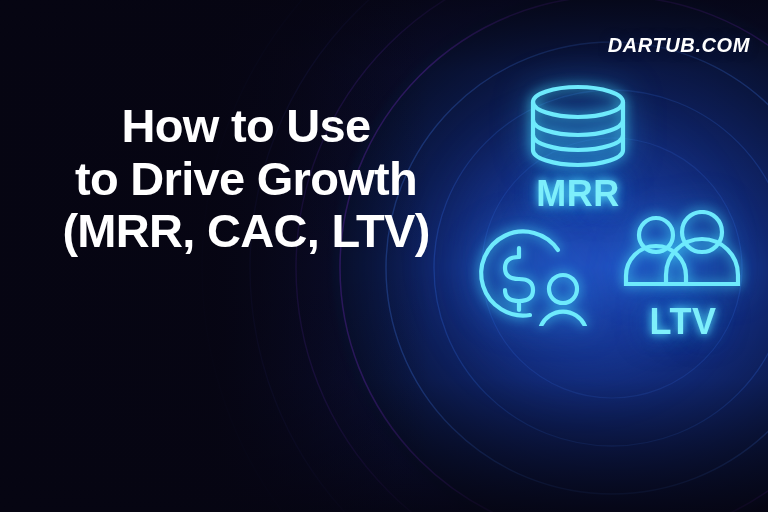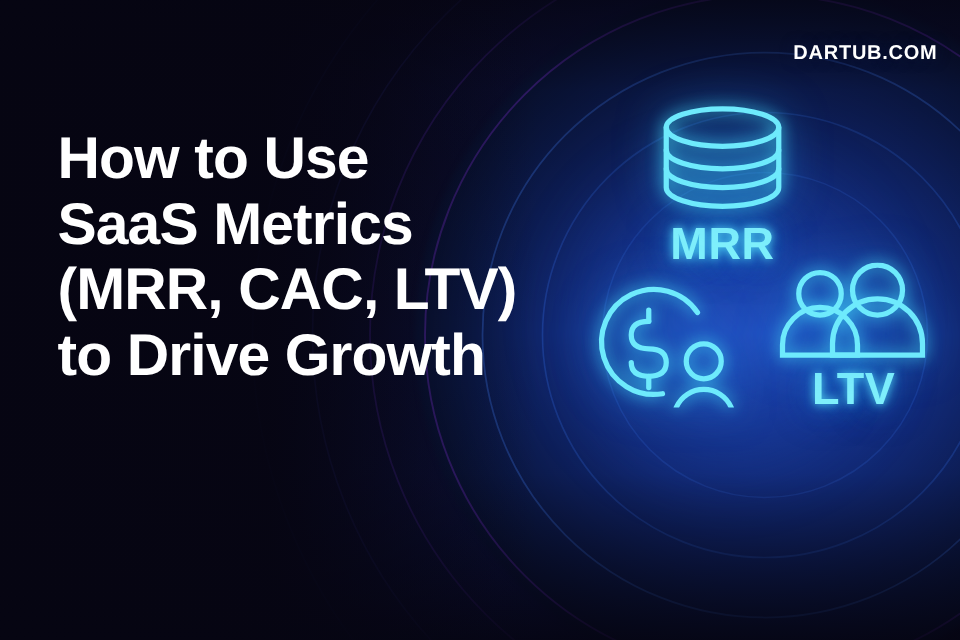--- a/index.html
+++ b/index.html
@@ -67,38 +67,40 @@
     position: absolute;
     inset: 0;
     pointer-events: none;
   }
 
   
   .watermark {
     position: absolute;
     right: 18px;
     top: 34px;
-    font-size: 16px;
+    font-size: 20px;
     font-weight: bold;
     letter-spacing: 0.6px;
     color: #ffffff;
     text-shadow: 0 0 10px rgba(10,20,60,0.9);
+    font-style: italic;
   }
 
   
   .headline {
     position: absolute;
     left: 46px;
     top: 100px;
     width: 400px;
     color: #ffffff;
     font-size: 47px;
     font-weight: bold;
     line-height: 1.12;
     letter-spacing: -0.7px;
+    text-align: center;
   }
   .headline .ln { display: block; white-space: nowrap; }
 
   
   .metric {
     position: absolute;
     text-align: center;
   }
   .metric .glyph {
     display: block;
@@ -114,21 +116,21 @@
     text-shadow: 0 0 8px rgba(90,235,255,0.95),
                  0 0 20px rgba(40,180,255,0.7),
                  0 0 34px rgba(20,120,230,0.5);
     line-height: 1;
   }
   .m-mrr { left: 498px; top: 84px; width: 160px; }
   .m-mrr .label { margin-top: 4px; }
   .m-cac { left: 466px; top: 226px; width: 150px; }
   .m-cac .label { margin-top: 2px; }
   .m-ltv { left: 618px; top: 210px; width: 130px; }
-  .m-ltv .label { margin-top: 0px; }
+  .m-ltv .label { margin-top: 12px; }
 </style>
 </head>
 <body>
 
 <div class="canvas">
 
   <div class="bg-base"></div>
   <div class="bg-glow"></div>
   <div class="bg-glow-inner"></div>
 
@@ -143,23 +145,22 @@
       <circle cx="612" cy="268" r="410" stroke="#2b3aa0" stroke-opacity="0.22" stroke-width="1.2"></circle>
     </g>
   </svg>
 
   <div class="bg-vignette"></div>
 
   <div class="watermark">DARTUB.COM</div>
 
   <div class="headline">
     <span class="ln">How to Use</span>
-    <span class="ln">SaaS Metrics</span>
+    <span class="ln">to Drive Growth</span>
     <span class="ln">(MRR, CAC, LTV)</span>
-    <span class="ln">to Drive Growth</span>
   </div>
 
   <div class="metric m-mrr">
     <span class="glyph">
       <svg width="160" height="84" viewBox="0 0 160 84">
         <g fill="none" stroke="#6eeafc" stroke-width="4.2" stroke-linecap="round">
           <ellipse cx="80" cy="18" rx="45" ry="15"></ellipse>
           <path d="M35 18 L35 66 A45 15 0 0 0 125 66 L125 18"></path>
           <path d="M35 36 A45 15 0 0 0 125 36"></path>
           <path d="M35 51 A45 15 0 0 0 125 51"></path>

